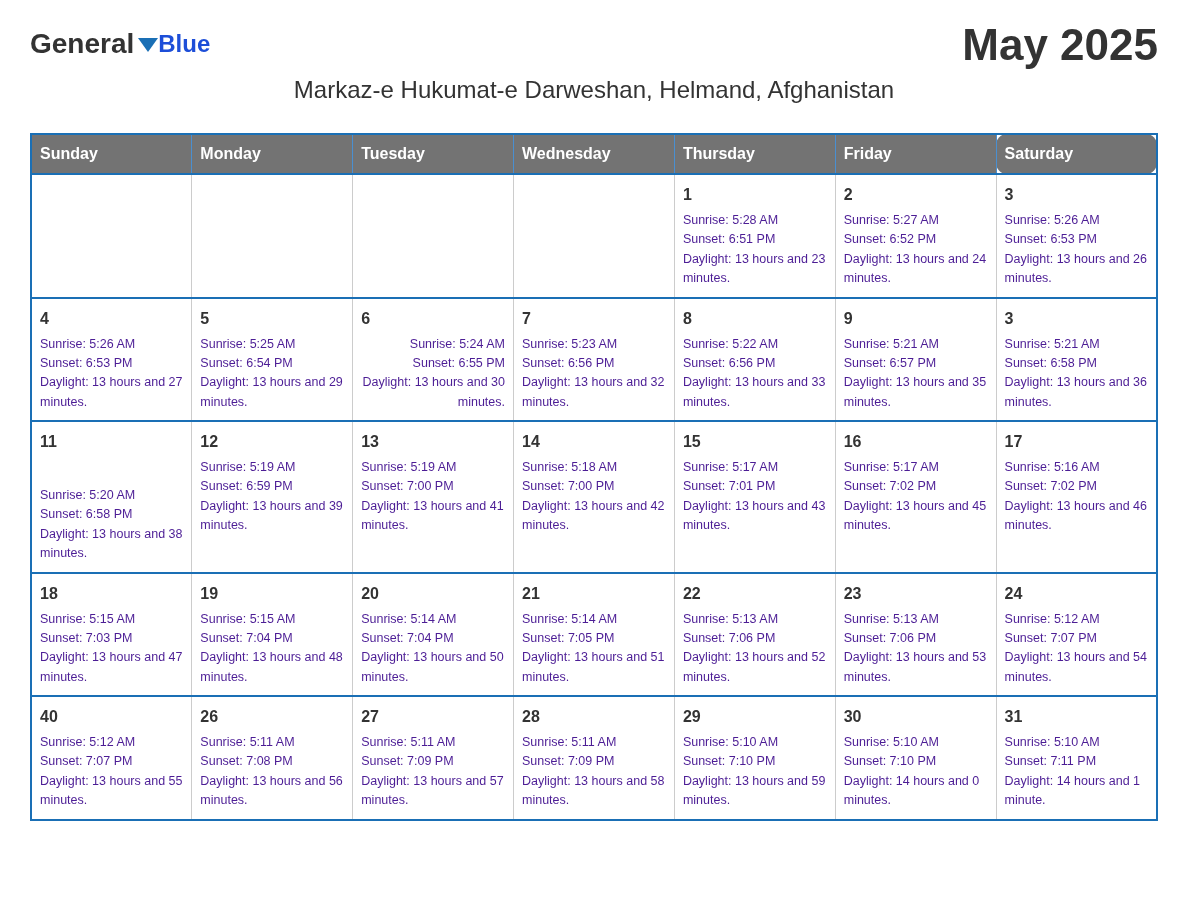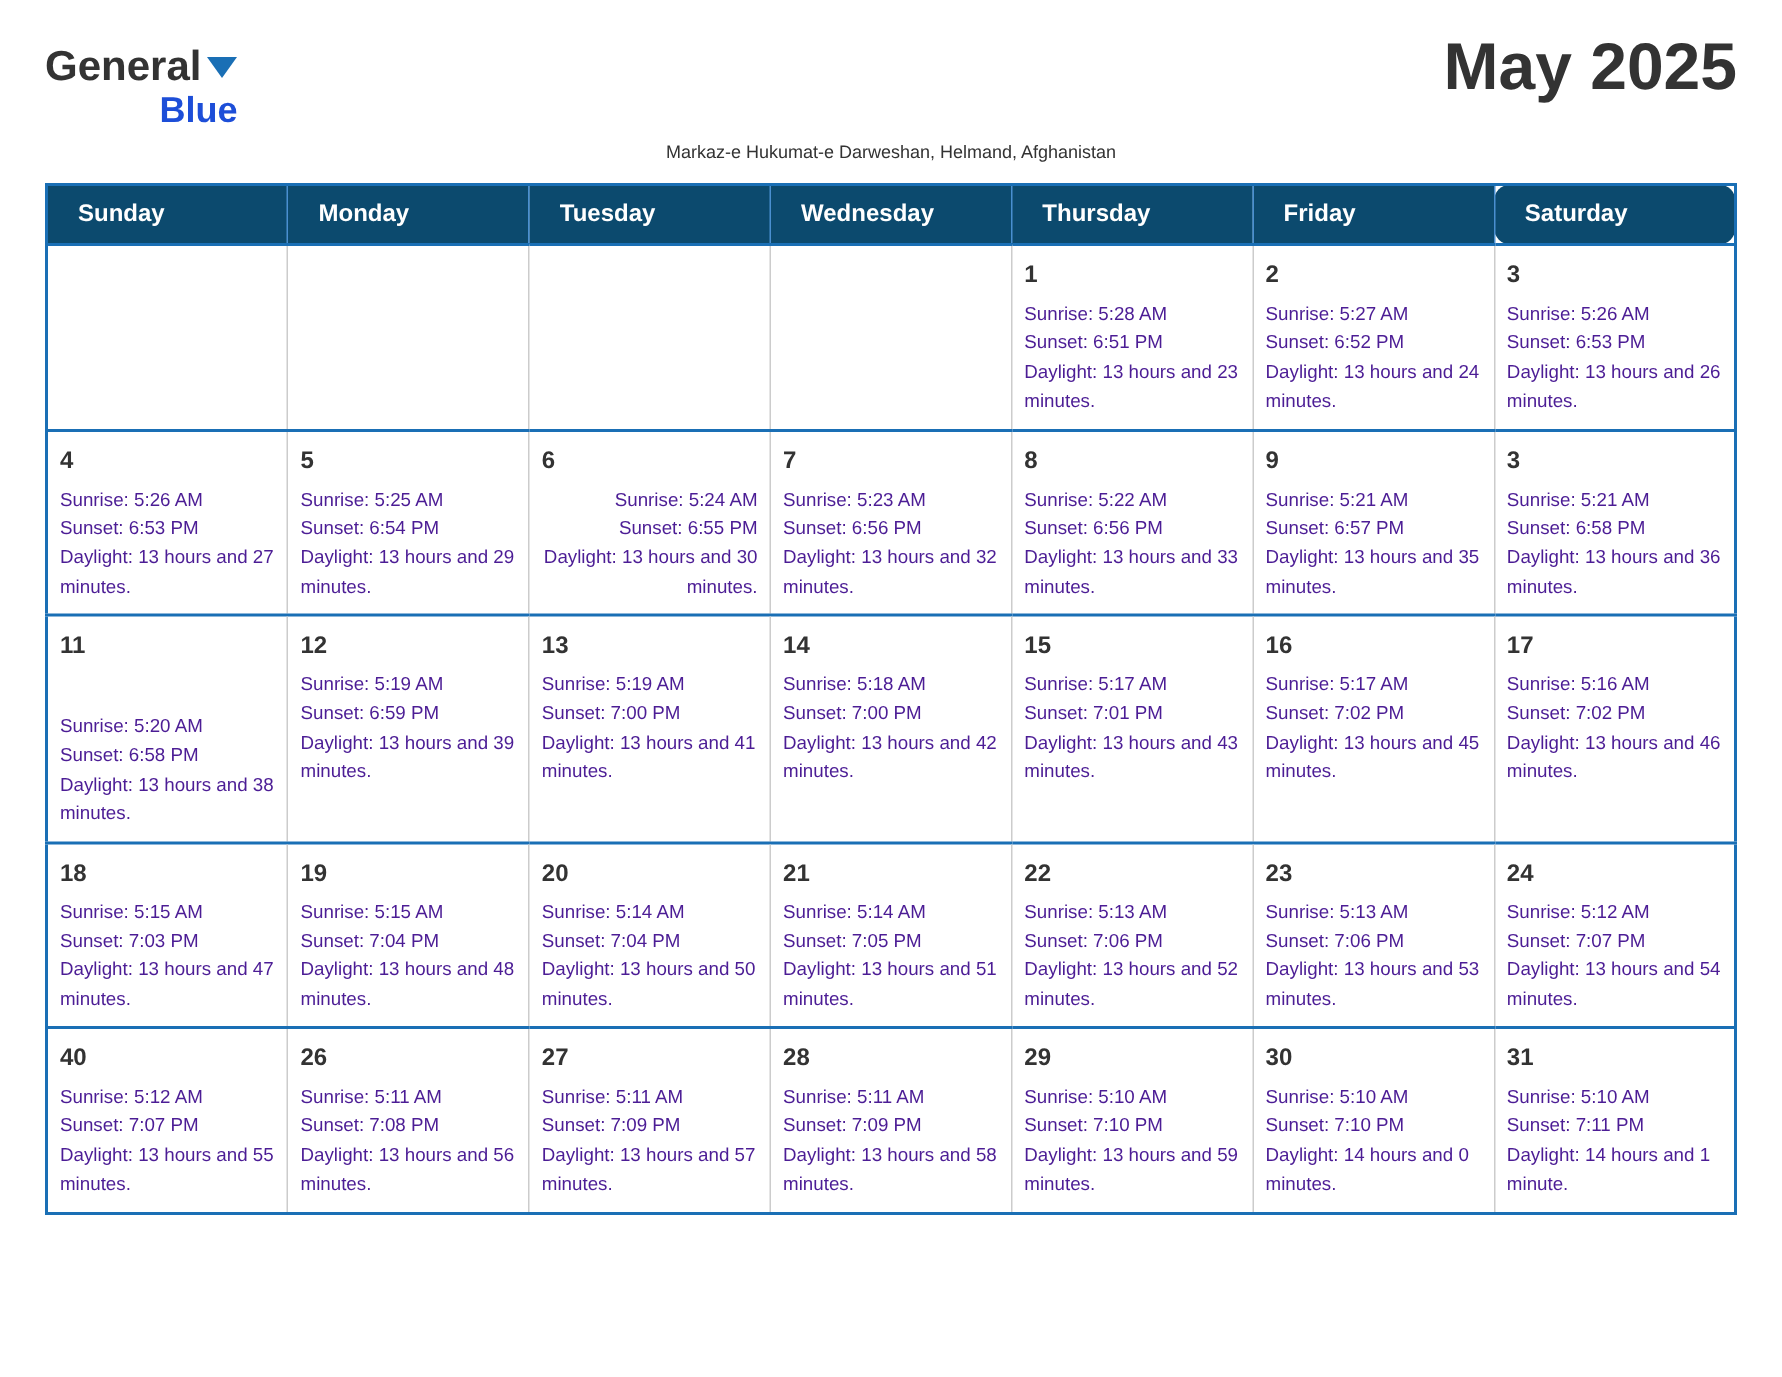--- a/index.html
+++ b/index.html
@@ -12,22 +12,22 @@
       padding: 20px 30px;
     }
     .header-row {
       display: flex;
       justify-content: space-between;
       align-items: flex-start;
       margin-bottom: 6px;
     }
     .logo {
       display: flex;
-      flex-direction: column;
-      align-items: flex-end;
+      flex-direction: row;
+      align-items: center;
       padding-top: 8px;
     }
     .logo-general {
       font-size: 28px;
       font-weight: bold;
       color: #333;
       display: flex;
       align-items: center;
     }
     .logo-blue {
@@ -46,36 +46,36 @@
       margin-bottom: -2px;
     }
     .month-title {
       font-size: 44px;
       font-weight: bold;
       color: #333;
       text-align: right;
     }
     .subtitle {
       text-align: center;
-      font-size: 12px;
-      color: #333;
-      margin-bottom: 14px;
+      font-size: 24px;
+      color: #333;
+      margin-bottom: 29px;
       font-weight: normal;
     }
     .calendar {
       width: 100%;
       border-collapse: collapse;
       border: 2px solid #1a6fb5;
     }
     .calendar thead tr th {
-      background-color: #0c4a6e;
+      background-color: #737373;
       color: #fff;
       font-size: 16px;
       font-weight: bold;
-      padding: 10px 20px;
+      padding: 10px 8px;
       text-align: left;
       border-right: 1px solid #4a8fd0;
     }
     .calendar thead tr th:last-child {
       border-right: none;
       border-radius: 11px;
     }
     .calendar tbody tr td {
       vertical-align: top;
       padding: 8px 8px;

